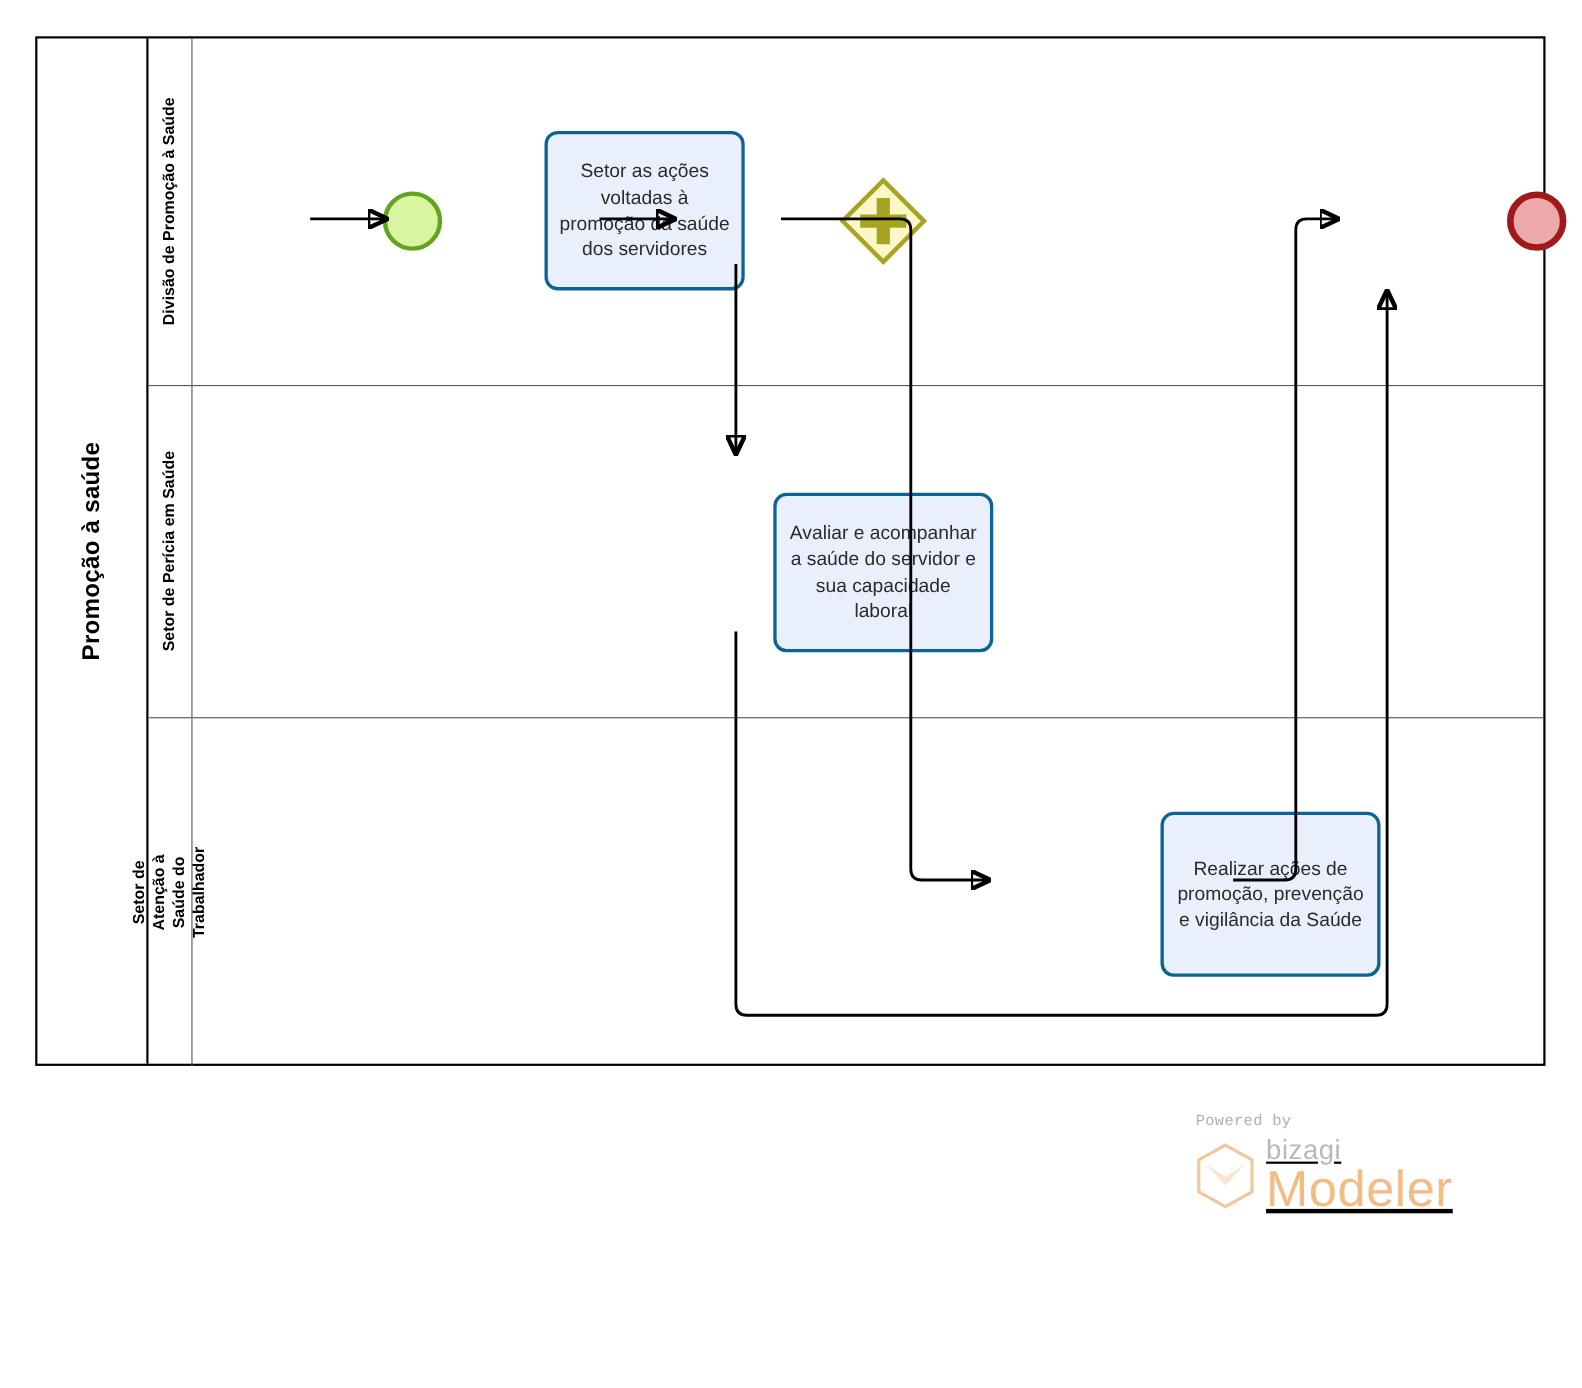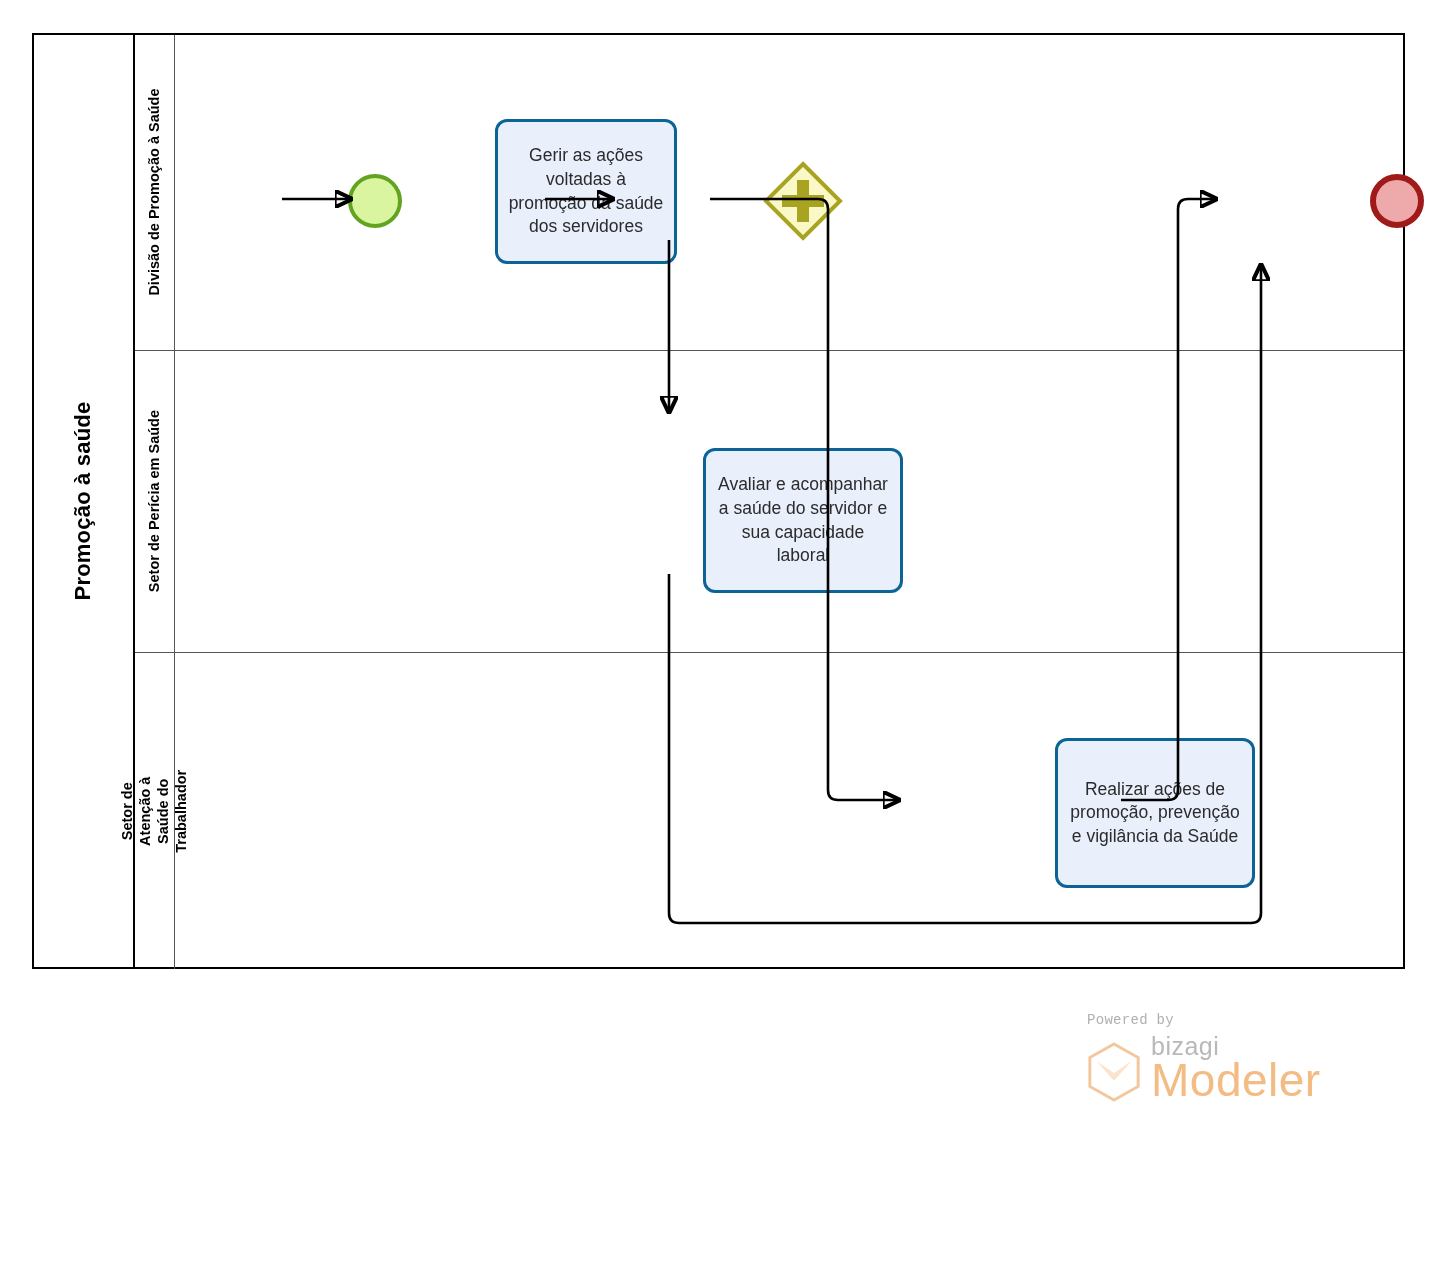--- a/index.html
+++ b/index.html
@@ -148,22 +148,23 @@
   }
   .powered-by {
     font-size: 14px;
     color: #b0b0b0;
     margin-left: 2px;
     letter-spacing: 0.3px;
     font-family: Liberation Mono, monospace;
   }
   .logo-row {
     display: flex;
-    align-items: flex-end;
+    align-items: center;
     margin-top: 6px;
+    text-decoration: underline;
   }
   .logo-mark { width: 58px; height: 62px; flex: none; }
   .logo-words { margin-left: 8px; line-height: 1; }
   .logo-bizagi {
     font-size: 25px;
     color: #b9b9b9;
     letter-spacing: 0.5px;
     display: block;
   }
   .logo-modeler {
@@ -187,21 +188,21 @@
 
     <div class="lane" id="lane-1">
       <div class="lane-header">
         <span class="lane-header-text">Divisão de Promoção à Saúde</span>
       </div>
       <div class="lane-body">
 
         <div class="node event start-event" style="left:173px; top:139px;"></div>
 
         <div class="node task" style="left:320px; top:84px; width:182px; height:145px;">
-          <span>Gerir as ações voltadas à promoção da saúde dos servidores</span>
+          <span>Setor as ações voltadas à promoção da saúde dos servidores</span>
         </div>
 
         <div class="node gateway-wrap" style="left:587px; top:125px;">
           <svg width="82" height="82" viewBox="0 0 82 82" aria-hidden="true">
             <polygon points="41,4 78,41 41,78 4,41" fill="#fbf8c8" stroke="#a8a321" stroke-width="4"></polygon>
             <rect x="35" y="20" width="12" height="42" fill="#a8a321"></rect>
             <rect x="20" y="35" width="42" height="12" fill="#a8a321"></rect>
           </svg>
         </div>
 

